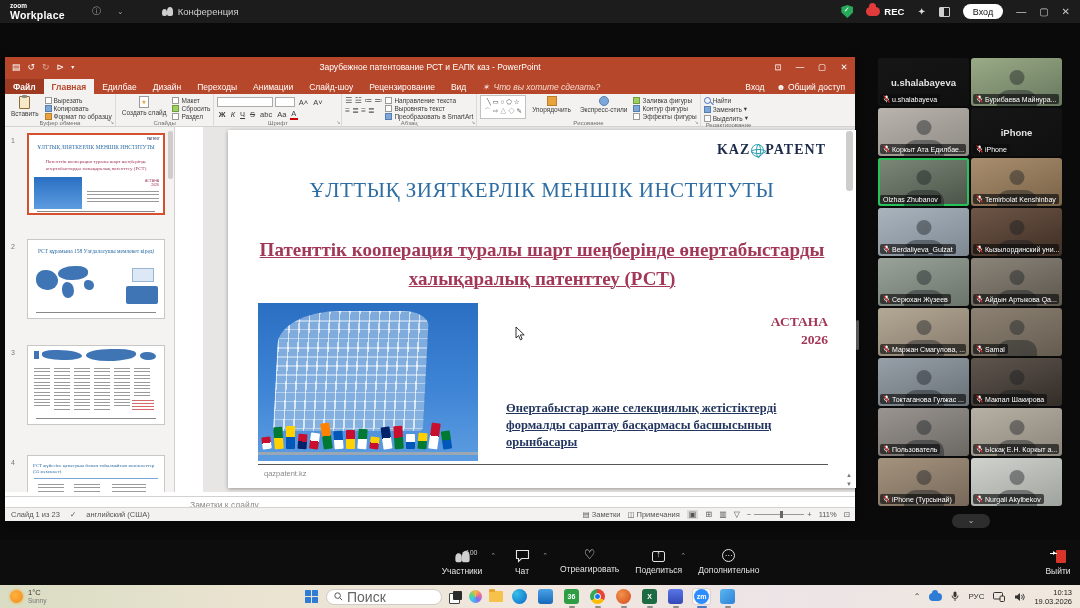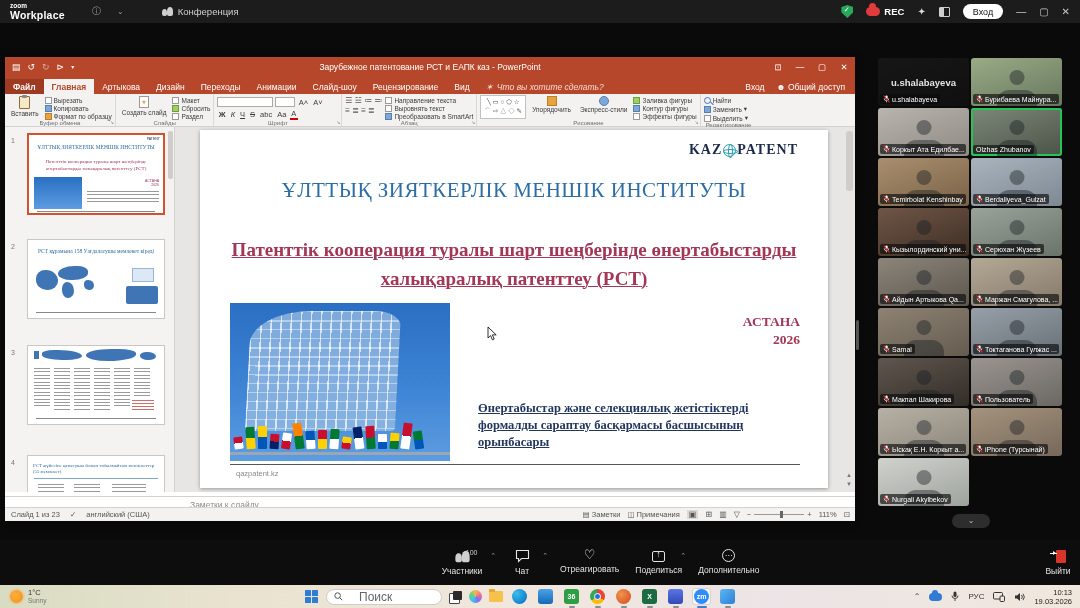--- a/index.html
+++ b/index.html
@@ -64,21 +64,21 @@
   .slide-ico:before { content:"★"; position:absolute; left:1px; top:2px; font-size:6px; color:#e8a33d; }
   .fontbox { width:56px; height:10px; border:1px solid #ababab; background:#fff; }
   .sizebox { width:20px; height:10px; border:1px solid #ababab; background:#fff; }
   .fbtn { font-size:7.5px; color:#3b3b3b; padding:0 1.5px; }
   .shapebox { width:46px; height:24px; border:1px solid #c4c2c0; background:#fff; font-size:6.5px; color:#555; line-height:1.4; text-align:center; overflow:hidden; padding-top:1px; }
   .mag { width:7px; height:7px; border:1.2px solid #4472c4; border-radius:50%; position:relative; display:inline-block; }
   .mag:after { content:""; position:absolute; left:5px; top:5px; width:4px; height:1.2px; background:#4472c4; transform:rotate(45deg); }
   .rib-collapse { position:absolute; right:4px; bottom:2px; font-size:7px; color:#777; }
 
   
-  .work { position:absolute; top:70px; bottom:29px; left:0; right:0; display:flex; }
+  .work { position:absolute; top:70px; bottom:29px; left:0; right:0; display:flex;gap:28px; }
   .thumbs { width:170px; background:#f4f3f2; border-right:1px solid #d4d2d0; position:relative; overflow:hidden; }
   .thumb-num { position:absolute; left:6px; font-size:7px; color:#777; }
   .thumb { position:absolute; left:22px; width:138px; background:#fff; border:1px solid #c9c7c5; }
   .thumb.sel { border:2px solid #d4502e; }
   .tscroll { position:absolute; right:1px; top:4px; width:5px; height:48px; background:#cfcdcb; border-radius:2px; }
   .canvas { flex:1; background:#e8e6e4; position:relative; }
   .vscroll { position:absolute; right:2px; top:4px; width:7px; height:60px; background:#cfcdcb; border-radius:3px; }
   .vscroll-btns { position:absolute; right:2px; bottom:4px; width:8px; font-size:6px; color:#777; text-align:center; line-height:1.4; }
 
   
@@ -157,21 +157,21 @@
   
   .taskbar { position:absolute; left:0; top:585px; width:1080px; height:23px; background:linear-gradient(90deg,#d9dcc2,#e9e3d0 22%,#f1e7de 48%,#ece4e6 72%,#f0e8dc); display:flex; align-items:center; }
   .weather { display:flex; align-items:center; gap:5px; padding-left:10px; }
   .sun { width:13px; height:13px; border-radius:50%; background:radial-gradient(circle at 40% 40%, #ffb23e, #f28a1e); box-shadow:0 0 3px #f5a623; }
   .wtxt { display:flex; flex-direction:column; line-height:1.1; }
   .wtxt .t1 { font-size:7.5px; color:#333; }
   .wtxt .t2 { font-size:6.5px; color:#777; }
   .tb-apps { position:absolute; left:305px; display:flex; align-items:center; gap:7px; }
   .start { width:14px; height:14px; display:grid; grid-template-columns:6px 6px; grid-template-rows:6px 6px; gap:1px; }
   .start span { background:#2f7cd6; border-radius:.5px; }
-  .searchpill { width:116px; height:16px; background:#fff; border:1px solid #d0cdc8; border-radius:9px; display:flex; align-items:center; gap:16px; padding:0 7px; color:#666; font-size:12px; }
+  .searchpill { width:116px; height:16px; background:#fff; border:1px solid #d0cdc8; border-radius:9px; display:flex; align-items:center; gap:4px; padding:0 7px; color:#666; font-size:14px; }
   .tvw { width:13px; height:11px; position:relative; }
   .tvw:before { content:""; position:absolute; left:0; top:2px; width:9px; height:9px; background:#fdfdfd; border:1px solid #444; border-radius:1px; }
   .tvw:after { content:""; position:absolute; left:4px; top:0; width:9px; height:9px; background:#2b2b2b; border-radius:1px; }
   .copilot { width:13px; height:13px; border-radius:50%; background:conic-gradient(#f6b73c,#ef6a9e,#7f6ff0,#3fc1f0,#58d38c,#f6b73c); }
   .folder { width:14px; height:11px; background:#f7c24a; border-radius:1px; position:relative; }
   .folder:before { content:""; position:absolute; left:0; top:-2px; width:6px; height:3px; background:#e8a62f; border-radius:1px 1px 0 0; }
   .appico { width:15px; height:15px; border-radius:3px; position:relative; display:flex; align-items:center; justify-content:center; font-size:7px; font-weight:bold; color:#fff; }
   .appwrap { position:relative; padding:1px 2px; border-radius:3px; }
   .appwrap.active { background:rgba(255,255,255,.65); box-shadow:inset 0 0 0 1px #d8d4cd; }
   .runbar { position:absolute; left:50%; bottom:-3px; transform:translateX(-50%); width:6px; height:2px; border-radius:1px; background:#8f8d89; }
@@ -228,21 +228,21 @@
       <div class="ppt-wbtns">
         <span>⊡</span>
         <span>—</span>
         <span>▢</span>
         <span>✕</span>
       </div>
     </div>
     <div class="ppt-tabs">
       <span class="ptab file">Файл</span>
       <span class="ptab active">Главная</span>
-      <span class="ptab">Артыкова</span>
+      <span class="ptab">Едилбае</span>
       <span class="ptab">Дизайн</span>
       <span class="ptab">Переходы</span>
       <span class="ptab">Анимации</span>
       <span class="ptab">Слайд-шоу</span>
       <span class="ptab">Рецензирование</span>
       <span class="ptab">Вид</span>
       <span class="tellme">
           <span>✶</span>
           <span>Что вы хотите сделать?</span>
         </span>
@@ -545,20 +545,32 @@
       <div class="tile" style="background: linear-gradient(160deg, rgb(185, 180, 173), rgb(142, 138, 132));">
         <div class="sil"></div>
         <div class="tile-label">
           <svg class="mic-svg" width="7" height="8" viewBox="0 0 7 8">
             <rect x="2.3" y="0.5" width="2.4" height="3.8" rx="1.2" fill="#fff"></rect>
             <path d="M1.2 3.4 a2.3 2.3 0 0 0 4.6 0" fill="none" stroke="#fff" stroke-width="0.7"></path>
             <line x1="3.5" y1="5.9" x2="3.5" y2="7.3" stroke="#fff" stroke-width="0.7"></line>
             <line x1="0.6" y1="0.5" x2="6.4" y2="7.4" stroke="#e02828" stroke-width="1.1"></line>
           </svg>
           <span>Коркыт Ата Едилбае...</span>
+        </div>
+      </div>
+      <div class="tile" style="background: linear-gradient(160deg, rgb(22, 22, 22), rgb(16, 16, 16));">
+        <div class="tile-center">iPhone</div>
+        <div class="tile-label">
+          <svg class="mic-svg" width="7" height="8" viewBox="0 0 7 8">
+            <rect x="2.3" y="0.5" width="2.4" height="3.8" rx="1.2" fill="#fff"></rect>
+            <path d="M1.2 3.4 a2.3 2.3 0 0 0 4.6 0" fill="none" stroke="#fff" stroke-width="0.7"></path>
+            <line x1="3.5" y1="5.9" x2="3.5" y2="7.3" stroke="#fff" stroke-width="0.7"></line>
+            <line x1="0.6" y1="0.5" x2="6.4" y2="7.4" stroke="#e02828" stroke-width="1.1"></line>
+          </svg>
+          <span>iPhone</span>
         </div>
       </div>
       <div class="tile active" style="background: linear-gradient(160deg, rgb(126, 136, 121), rgb(74, 83, 71));">
         <div class="sil"></div>
         <div class="tile-label">
           <span>Olzhas Zhubanov</span>
         </div>
       </div>
       <div class="tile" style="background: linear-gradient(160deg, rgb(169, 143, 110), rgb(122, 98, 72));">
         <div class="sil"></div>

